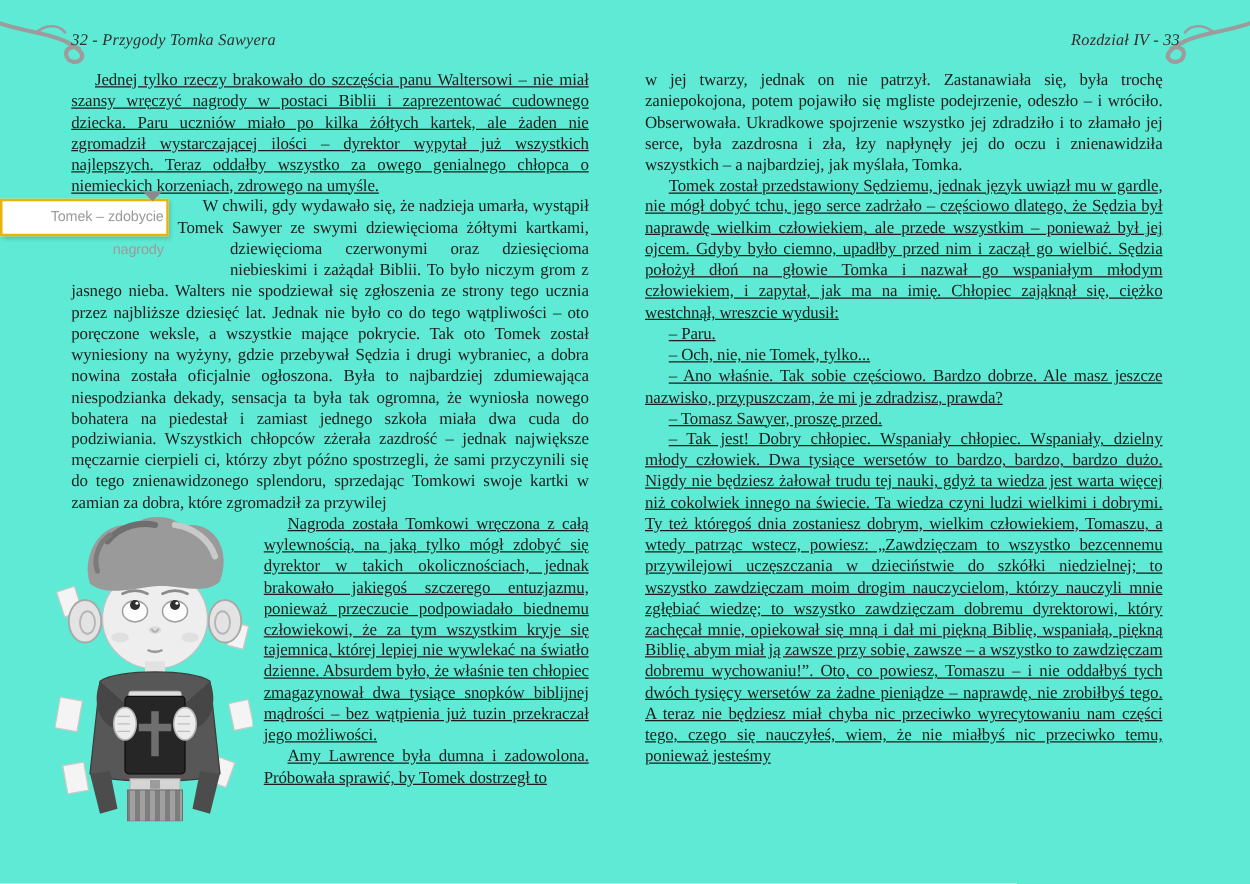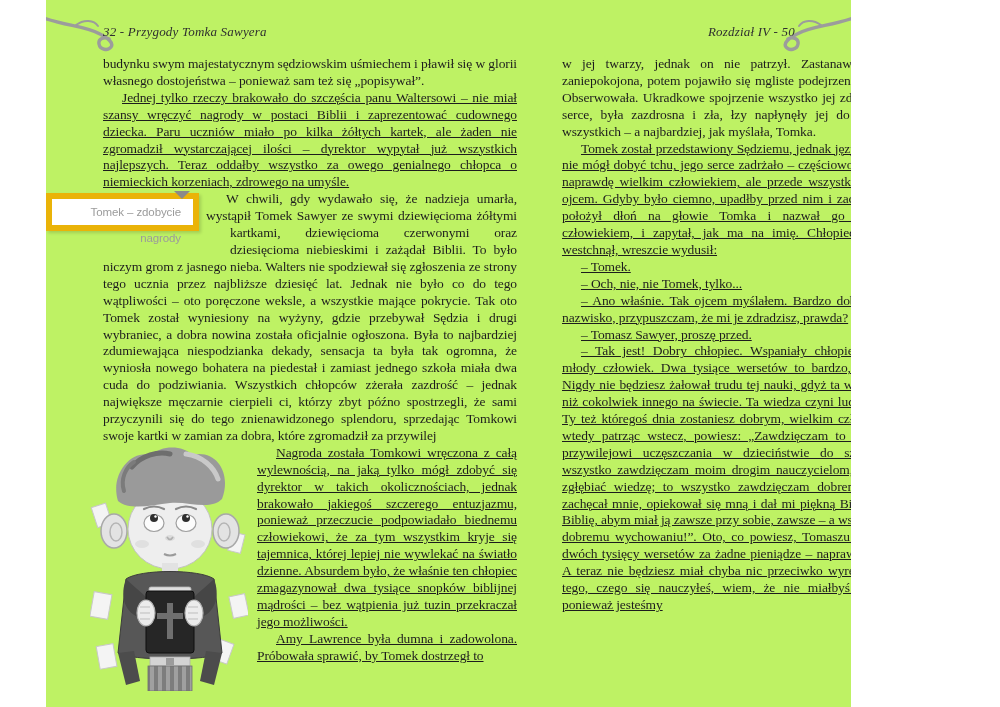--- a/index.html
+++ b/index.html
@@ -1,18 +1,18 @@
 <!DOCTYPE html>
 <html lang="pl"><head>
 <meta charset="utf-8">
 <style>
   html,body { margin:0; padding:0; background:#ffffff; }
   .page {
-    position:relative; width:805px; height:707px; background:#bef264;
-    overflow:hidden; font-family:"Liberation Serif", serif; color:#1d1d1d;margin-left:46px;
+    position:relative; width:1000px; height:707px; background:#5eead4;
+    overflow:hidden; font-family:"Liberation Serif", serif; color:#1d1d1d;
   }
   
   .orn { position:absolute; top:13px; }
   .orn-left  { left:0; }
   .orn-right { right:0; transform:scaleX(-1); }
   
   .header {
     position:absolute; top:24px; font-style:italic; font-size:13px;
     color:#2f2f2f; letter-spacing:0.2px;
   }
@@ -25,22 +25,22 @@
     letter-spacing:-0.1px;
   }
   .col-left  { left:57px; }
   .col-right { left:516px; }
   .col p { margin:0; padding:0; }
   .ind { text-indent:19px;text-decoration:underline; }
   .p3  { text-indent:20px; }
   
   .annotation {
     float:left; clear:left; position:relative;
-    width:129px; height:26px; margin:2px 7px 4px -57px; padding-right:12px;
-    background:#ffffff; border:6px solid #eab308;
+    width:129px; height:26px; margin:2px 7px 4px -57px; padding-right:2px;
+    background:#ffffff; border:2px solid #eab308;
     box-shadow:2px 2px 3px rgba(0,0,0,0.15);
     font-family:"Liberation Sans", sans-serif; font-size:11.5px;
     color:#9b9b9b; line-height:26px; text-align:right; text-indent:0;
   }
   .annotation-arrow {
     position:absolute; top:-8px; right:3px; width:0; height:0;
     border-left:8px solid transparent; border-right:8px solid transparent;
     border-top:8px solid #8a8a8a;
   }
   .fl-b { float:left; clear:left; width:127px; height:17px; }
@@ -57,26 +57,23 @@
   <svg class="orn orn-left" width="82" height="42" viewBox="0 0 82 42">
     <path d="M-2,5 C20,13 40,13 54,21 C62,25 68,30 65,34 C62,38 54,37 53,31 C52,26 58,23 63,26" fill="none" stroke="#9c9c9c" stroke-width="3.4" stroke-linecap="round"></path>
     <path d="M30,12 C38,6 48,7 52,13" fill="none" stroke="#9c9c9c" stroke-width="2" stroke-linecap="round"></path>
   </svg>
   <svg class="orn orn-right" width="82" height="42" viewBox="0 0 82 42">
     <path d="M-2,5 C20,13 40,13 54,21 C62,25 68,30 65,34 C62,38 54,37 53,31 C52,26 58,23 63,26" fill="none" stroke="#9c9c9c" stroke-width="3.4" stroke-linecap="round"></path>
     <path d="M30,12 C38,6 48,7 52,13" fill="none" stroke="#9c9c9c" stroke-width="2" stroke-linecap="round"></path>
   </svg>
 
   <div class="header header-left">32 - Przygody Tomka Sawyera</div>
-  <div class="header header-right">Rozdział IV - 50</div>
+  <div class="header header-right">Rozdział IV - 33</div>
 
   <div class="col col-left">
-    <p class="p">
-      <span>budynku swym majestatycznym sędziowskim uśmiechem i pławił się w glorii własnego dostojeństwa – ponieważ sam też się „popisywał”.</span>
-    </p>
     <p class="p ind">
       <span>Jednej tylko rzeczy brakowało do szczęścia panu Waltersowi – nie miał szansy wręczyć nagrody w postaci Biblii i zaprezentować cudownego dziecka. Paru uczniów miało po kilka żółtych kartek, ale żaden nie zgromadził wystarczającej ilości – dyrektor wypytał już wszystkich najlepszych. Teraz oddałby wszystko za owego genialnego chłopca o niemieckich korzeniach, zdrowego na umyśle.</span>
     </p>
     <p class="p p3">
       <span class="annotation">
         <span class="annotation-arrow"></span>
         <span>Tomek – zdobycie nagrody</span>
       </span>
       <span class="fl-b"></span>
       <span>W chwili, gdy wydawało się, że nadzieja umarła, wystąpił Tomek Sawyer ze swymi dziewięcioma żółtymi kartkami, dziewięcioma czerwonymi oraz dziesięcioma niebieskimi i zażądał Biblii. To było niczym grom z jasnego nieba. Walters nie spodziewał się zgłoszenia ze strony tego ucznia przez najbliższe dziesięć lat. Jednak nie było co do tego wątpliwości – oto poręczone weksle, a wszystkie mające pokrycie. Tak oto Tomek został wyniesiony na wyżyny, gdzie przebywał Sędzia i drugi wybraniec, a dobra nowina została oficjalnie ogłoszona. Była to najbardziej zdumiewająca niespodzianka dekady, sensacja ta była tak ogromna, że wyniosła nowego bohatera na piedestał i zamiast jednego szkoła miała dwa cuda do podziwiania. Wszystkich chłopców zżerała zazdrość – jednak największe męczarnie cierpieli ci, którzy zbyt późno spostrzegli, że sami przyczynili się do tego znienawidzonego splendoru, sprzedając Tomkowi swoje kartki w zamian za dobra, które zgromadził za przywilej</span>
@@ -163,27 +160,27 @@
   </div>
 
   <div class="col col-right">
     <p class="p">
       <span>w jej twarzy, jednak on nie patrzył. Zastanawiała się, była trochę zaniepokojona, potem pojawiło się mgliste podejrzenie, odeszło – i wróciło. Obserwowała. Ukradkowe spojrzenie wszystko jej zdradziło i to złamało jej serce, była zazdrosna i zła, łzy napłynęły jej do oczu i znienawidziła wszystkich – a najbardziej, jak myślała, Tomka.</span>
     </p>
     <p class="p ind">
       <span>Tomek został przedstawiony Sędziemu, jednak język uwiązł mu w gardle, nie mógł dobyć tchu, jego serce zadrżało – częściowo dlatego, że Sędzia był naprawdę wielkim człowiekiem, ale przede wszystkim – ponieważ był jej ojcem. Gdyby było ciemno, upadłby przed nim i zaczął go wielbić. Sędzia położył dłoń na głowie Tomka i nazwał go wspaniałym młodym człowiekiem, i zapytał, jak ma na imię. Chłopiec zająknął się, ciężko westchnął, wreszcie wydusił:</span>
     </p>
     <p class="p ind">
-      <span>– Tomek.</span>
+      <span>– Paru.</span>
     </p>
     <p class="p ind">
       <span>– Och, nie, nie Tomek, tylko...</span>
     </p>
     <p class="p ind">
-      <span>– Ano właśnie. Tak ojcem myślałem. Bardzo dobrze. Ale masz jeszcze nazwisko, przypuszczam, że mi je zdradzisz, prawda?</span>
+      <span>– Ano właśnie. Tak sobie częściowo. Bardzo dobrze. Ale masz jeszcze nazwisko, przypuszczam, że mi je zdradzisz, prawda?</span>
     </p>
     <p class="p ind">
       <span>– Tomasz Sawyer, proszę przed.</span>
     </p>
     <p class="p ind">
       <span>– Tak jest! Dobry chłopiec. Wspaniały chłopiec. Wspaniały, dzielny młody człowiek. Dwa tysiące wersetów to bardzo, bardzo, bardzo dużo. Nigdy nie będziesz żałował trudu tej nauki, gdyż ta wiedza jest warta więcej niż cokolwiek innego na świecie. Ta wiedza czyni ludzi wielkimi i dobrymi. Ty też któregoś dnia zostaniesz dobrym, wielkim człowiekiem, Tomaszu, a wtedy patrząc wstecz, powiesz: „Zawdzięczam to wszystko bezcennemu przywilejowi uczęszczania w dzieciństwie do szkółki niedzielnej; to wszystko zawdzięczam moim drogim nauczycielom, którzy nauczyli mnie zgłębiać wiedzę; to wszystko zawdzięczam dobremu dyrektorowi, który zachęcał mnie, opiekował się mną i dał mi piękną Biblię, wspaniałą, piękną Biblię, abym miał ją zawsze przy sobie, zawsze – a wszystko to zawdzięczam dobremu wychowaniu!”. Oto, co powiesz, Tomaszu – i nie oddałbyś tych dwóch tysięcy wersetów za żadne pieniądze – naprawdę, nie zrobiłbyś tego. A teraz nie będziesz miał chyba nic przeciwko wyrecytowaniu nam części tego, czego się nauczyłeś, wiem, że nie miałbyś nic przeciwko temu, ponieważ jesteśmy</span>
     </p>
   </div>
 
 </div>

